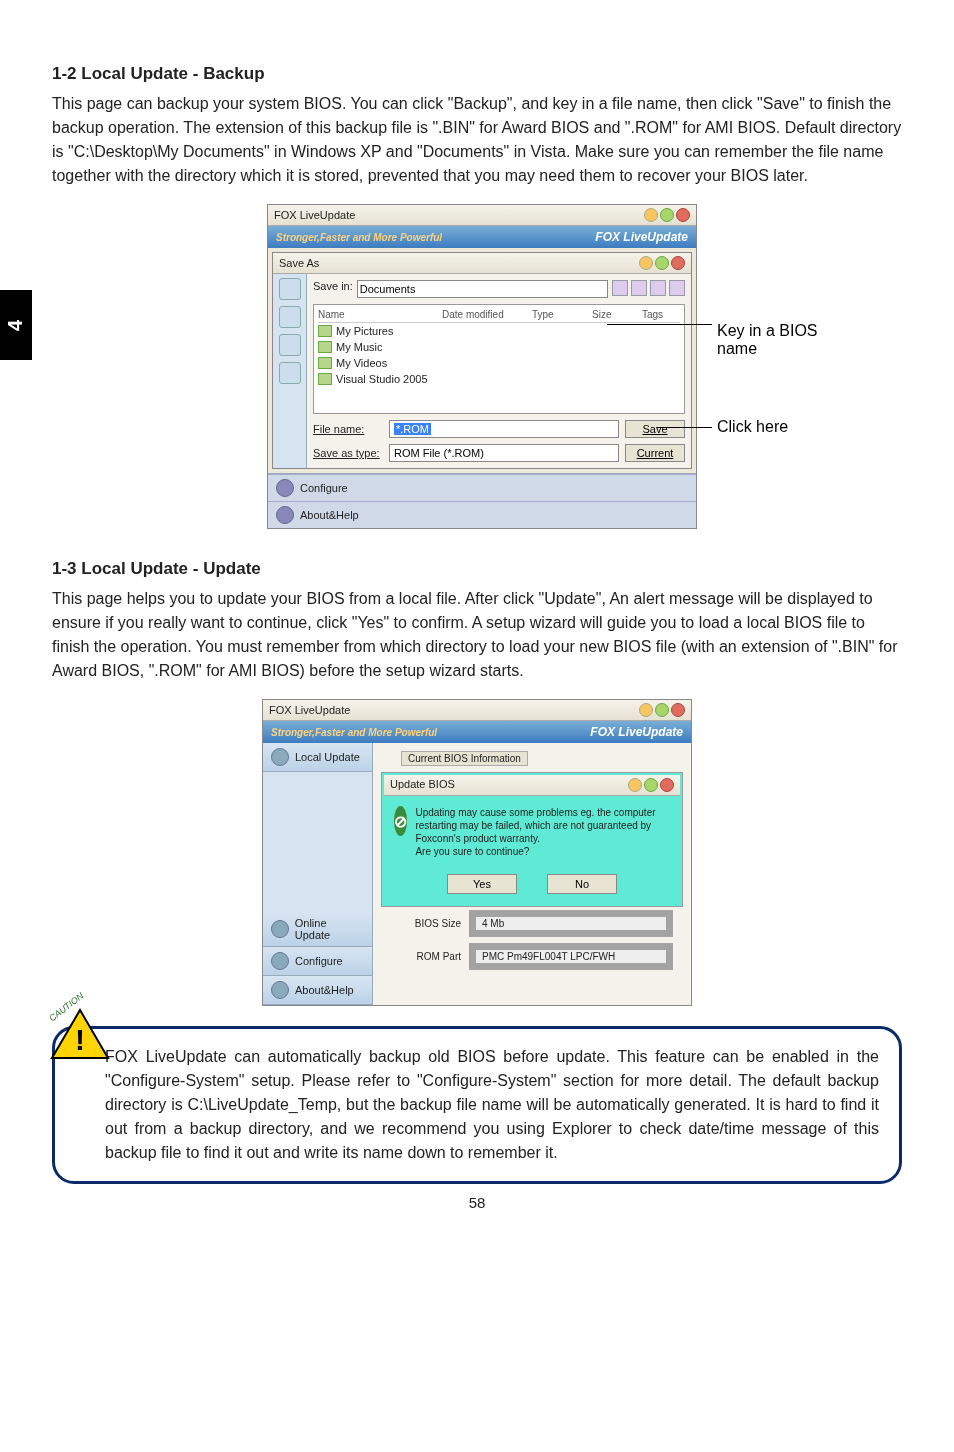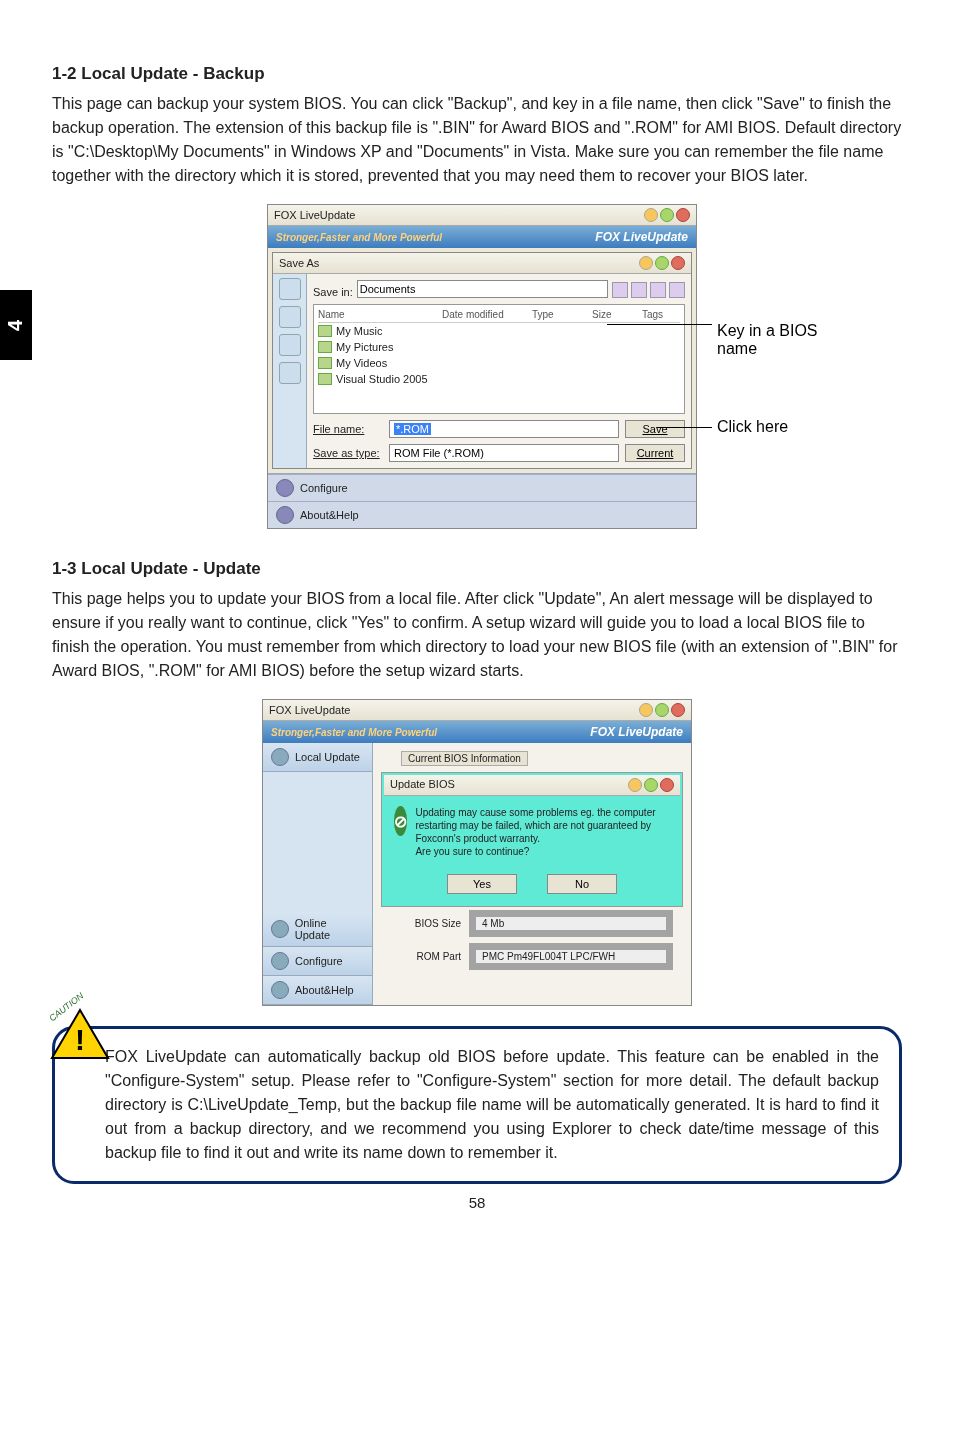--- a/index.html
+++ b/index.html
@@ -15,21 +15,21 @@
   .titlebar-btns { display:flex; gap:2px; }
   .wbtn { width:14px; height:14px; border-radius:50%; display:inline-block; }
   .wbtn.min{background:#f7c65f;border:1px solid #aa8;} .wbtn.max{background:#a8d66a;border:1px solid #6a4;} .wbtn.close{background:#e06c5c;border:1px solid #a44;}
   .banner { background: linear-gradient(#7aaed6,#3d7cc0); color:#fff; padding:4px 8px; display:flex; justify-content:space-between; align-items:center; font-style:italic; font-size:10px;}
   .banner .left{color:#ffd27a;font-weight:bold;}
   .banner .right{color:#fff;font-weight:bold;font-size:12px;font-style:italic;}
   .app-body { display:flex; }
   .sidebar { width: 34px; background:#d6e4f2; border-right:1px solid #9ab; padding-top:4px; display:flex; flex-direction:column; gap:6px; align-items:center;}
   .sidebar-icon{width:22px;height:22px;border:1px solid #8aa;background:#cde;border-radius:3px;}
   .main-area{flex:1;background:#f4f2ea;padding:6px;}
-  .savein{display:flex;align-items:flex-end;gap:4px;margin-bottom:6px;}
+  .savein{display:flex;align-items:flex-start;gap:4px;margin-bottom:6px;}
   .savein input{flex:1;border:1px solid #888;padding:2px;font-size:11px;background:#fff;}
   .tool-icons{display:flex;gap:3px;} .tool-icons span{width:16px;height:16px;background:#dce;border:1px solid #99a;}
   .filelist{background:#fff;border:1px solid #999;height:110px;padding:4px;overflow:hidden;}
   .fl-head{display:flex;color:#555;font-size:10px;border-bottom:1px solid #ccc;padding-bottom:2px;}
   .fl-head span:nth-child(1){width:124px;} .fl-head span:nth-child(2){width:90px;} .fl-head span:nth-child(3){width:60px;} .fl-head span:nth-child(4){width:50px;}
   .fl-item{display:flex;align-items:center;gap:4px;padding:2px 0;}
   .fl-item .fico{width:14px;height:12px;background:#b8d68a;border:1px solid #6a4;}
   .row{display:flex;align-items:center;gap:6px;margin-top:6px;}
   .row label{width:70px;text-decoration:underline;} .row input{flex:1;border:1px solid #888;padding:2px 4px;font-size:11px;}
   .row button{width:60px;border:1px solid #888;background:#e8e4d4;padding:2px;font-size:11px;text-decoration:underline;}
@@ -121,25 +121,25 @@
             <div class="filelist">
               <div class="fl-head">
                 <span>Name</span>
                 <span>Date modified</span>
                 <span>Type</span>
                 <span>Size</span>
                 <span>Tags</span>
               </div>
               <div class="fl-item">
                   <span class="fico"></span>
+                  <span>My Pictures</span>
+                </div>
+              <div class="fl-item">
+                  <span class="fico"></span>
                   <span>My Music</span>
-                </div>
-              <div class="fl-item">
-                  <span class="fico"></span>
-                  <span>My Pictures</span>
                 </div>
               <div class="fl-item">
                   <span class="fico"></span>
                   <span>My Videos</span>
                 </div>
               <div class="fl-item">
                   <span class="fico"></span>
                   <span>Visual Studio 2005</span>
                 </div>
             </div>

